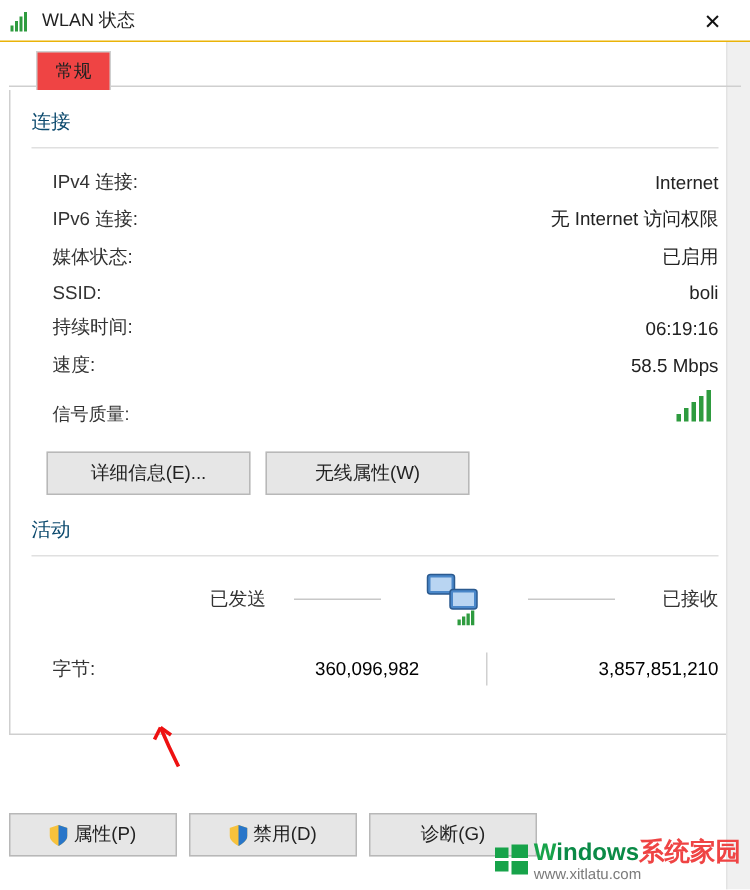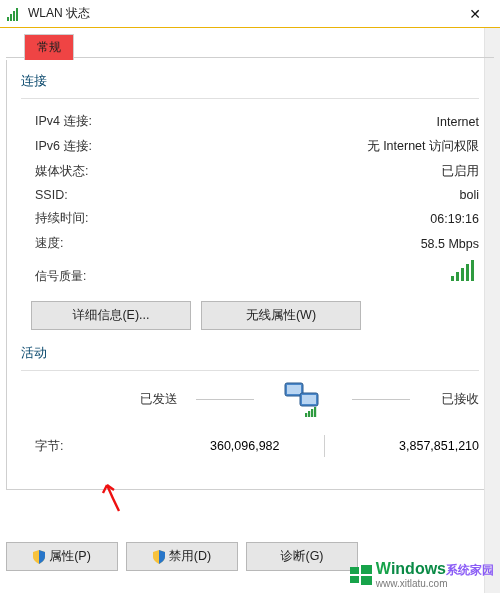--- a/index.html
+++ b/index.html
@@ -73,21 +73,21 @@
   .winbtn {
     background: #e6e6e6;
     border: 1px solid #b8b8b8;
     padding: 5px 0;
     font-size: 12.5px;
     color: #222;
     text-align: center;
     cursor: default;
     font-family: inherit;
   }
-  .winbtn.wide { width: 160px; text-align: center; }
+  .winbtn.wide { width: 136px; text-align: center; }
   .actrow {
     display:flex; align-items:center; justify-content:space-between;
     margin: 8px 0 4px 0;
   }
   .actrow .collabel { font-size:12.5px; color:#333; }
   .actrow .linecell { flex:0 0 58px; height:1px; background:#c8c8c8; margin:0 10px; }
   .actrow .iconcell { flex:0 0 60px; display:flex; justify-content:center; }
   .bytesrow {
     display:flex; align-items:center;
     padding: 14px 0 4px 14px; font-size:12.5px;gap:32px;
@@ -260,16 +260,16 @@
 <div class="sidescroll"></div>
 
 <div class="watermark">
   <svg width="22" height="22" viewBox="0 0 22 22">
     <rect x="0" y="3" width="9" height="7" fill="#17a34a"></rect>
     <rect x="11" y="1" width="11" height="9" fill="#17a34a"></rect>
     <rect x="0" y="12" width="9" height="7" fill="#17a34a"></rect>
     <rect x="11" y="12" width="11" height="9" fill="#17a34a"></rect>
   </svg>
   <div>
-    <span style="color:#17a34a;font-weight:700">W</span><span>indows</span><span style="font-size:12px;color:#8b5cf6">系统家园</span>
+    <span style="color:#17a34a;font-weight:700">W</span><span>indows</span><span style="font-size:17px;color:#ef4444">系统家园</span>
     <span class="sub">www.xitlatu.com</span>
   </div>
 </div>
 
 </body></html>

